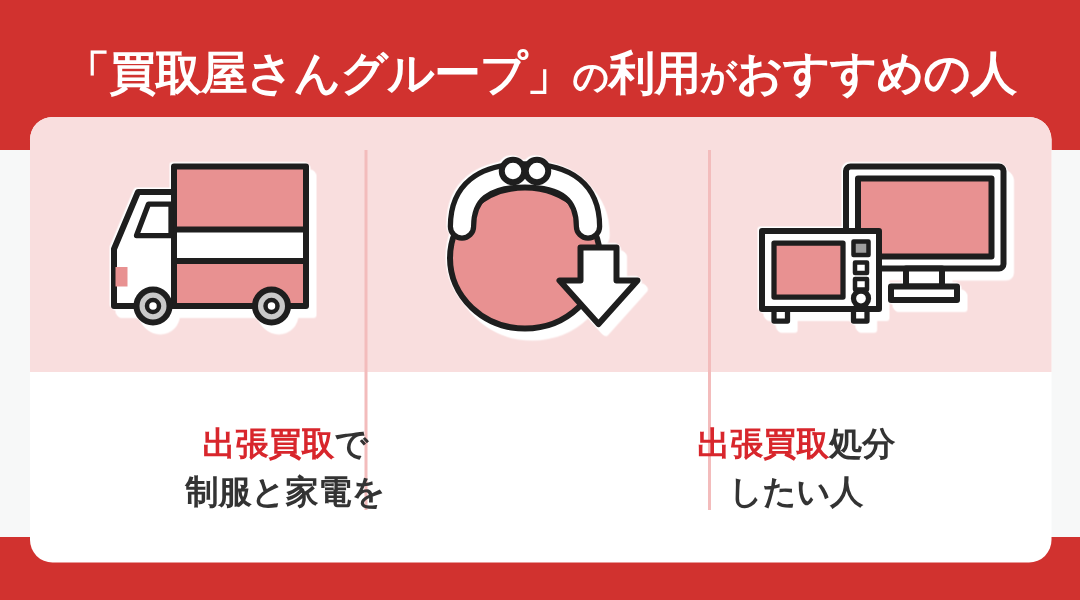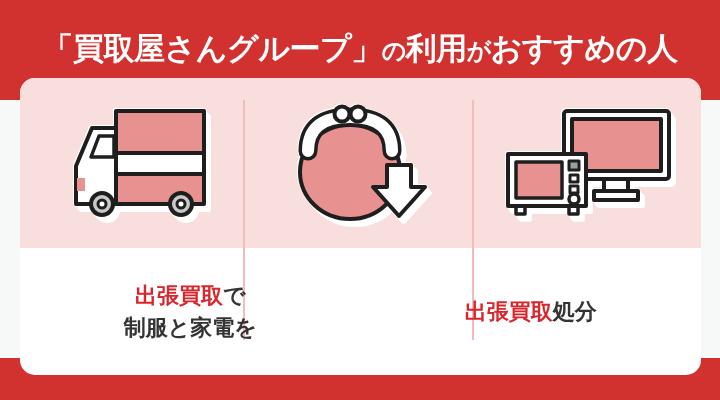--- a/index.html
+++ b/index.html
@@ -125,17 +125,18 @@
     <div class="divider divider-1"></div>
     <div class="divider divider-2"></div>
 
     <div class="text-row">
       <div class="card-text">
           <div><span class="seg-red">出張買取</span><span class="seg-dark">で</span></div>
           <div><span class="seg-dark">制服と家電を</span></div>
         </div>
       <div class="card-text">
           <div><span class="seg-red">出張買取</span><span class="seg-dark">処分</span></div>
+          <div><span class="seg-dark">したい人</span></div>
         </div>
     </div>
 
   </div>
 </div>
 
 </body></html>

